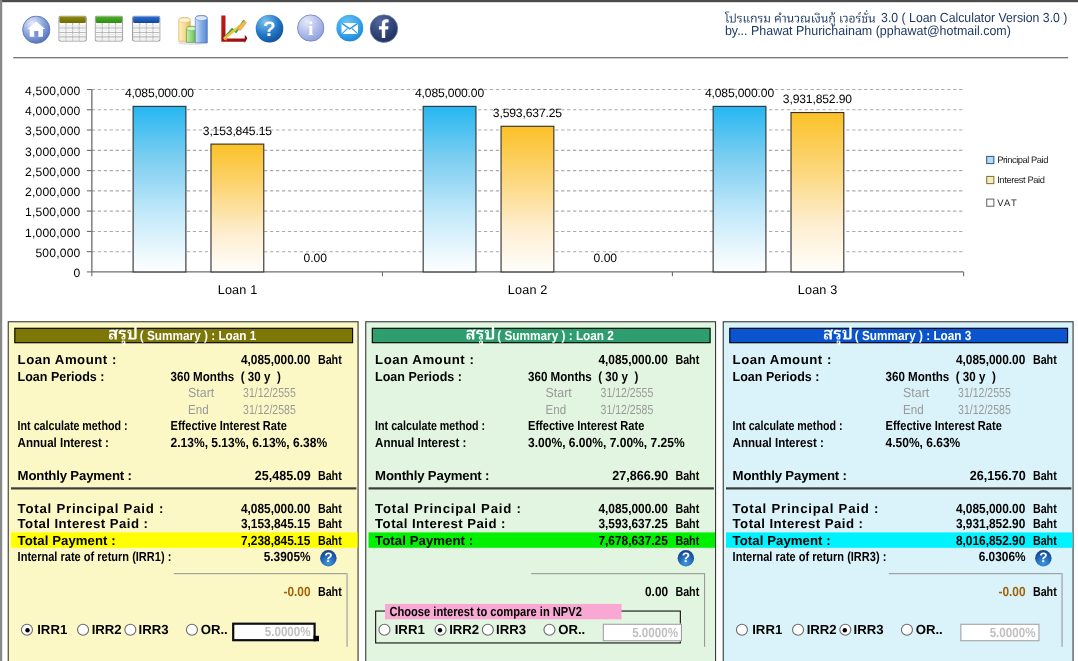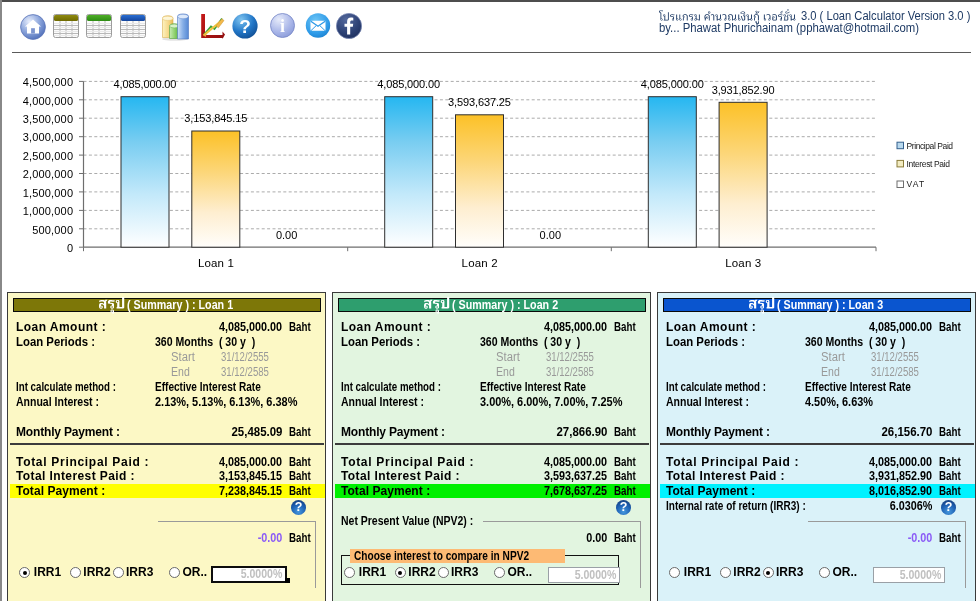--- a/index.html
+++ b/index.html
@@ -32,25 +32,25 @@
 .r2{position:absolute;left:0;right:0;height:14.6px;font-size:12px;font-weight:bold;white-space:nowrap}
 .hl{position:absolute;left:2px;right:0;top:190.9px;height:14px}
 #p1 .hl{background:#ffff00}
 #p2 .hl{background:#00f000}
 #p3 .hl{background:#00f2ff}
 .qi{position:absolute;left:283px;top:206.5px;width:15px;height:15px;border-radius:50%;
  background:radial-gradient(circle at 50% 78%,#4598de,#1c5fb2 52%,#123168 100%);color:#fff;font-size:12.5px;font-weight:bold;
  text-align:center;line-height:14.5px}
 .npvh{position:absolute;left:150px;top:227.5px;width:157px;height:1px;background:#9a9a9a}
 .npvv{position:absolute;left:307px;top:227.5px;width:1px;height:67px;background:#9a9a9a}
-.red{color:#8b5cf6}
+.red{color:#a16207}
 .fs{position:absolute;left:8px;top:262px;width:278px;height:30px;border:1.5px solid #111;box-sizing:border-box}
 .lg{position:absolute;left:8px;top:-7px;font-size:12px;font-weight:bold;white-space:nowrap;padding:0 4px}
 #p1 .lg{background:#fcf8c5}
-#p2 .lg{background:#fdba74}
+#p2 .lg{background:#f9a8d4}
 #p3 .lg{background:#daf2f9}
 .rad{position:absolute;width:11px;height:11px;border-radius:50%;background:#fff;border:1px solid #6a6a6a;box-sizing:border-box;top:274px}
 .rad.on::after{content:"";position:absolute;left:2.5px;top:2.5px;width:4px;height:4px;border-radius:50%;background:#000}
 .rlb{position:absolute;top:272px;font-size:12px;font-weight:bold}
 .inp{position:absolute;font-size:12px;font-weight:bold;color:#c0c0c0;text-align:right}
 #p1 .inp{left:203px;top:273px;width:76px;height:17px;background:#fff;border:2px solid #0d0d0d;line-height:13px;padding-right:3px;box-sizing:border-box}
 #p2 .inp,#p3 .inp{left:215px;top:274px;width:72px;height:16px;background:#fff;border:1px solid #9aa0a6;line-height:14px;padding-right:3px;box-sizing:border-box}
 .crn{position:absolute;left:276.5px;top:284.5px;width:5px;height:5px;background:#000}
 </style></head><body>
 <div class="abs" id="topline"></div>
@@ -355,20 +355,24 @@
  <div class="r2" style="top:175.3px">
       <span class="lb"><span style="letter-spacing:0.40px;">Total Interest Paid :</span></span>
       <span class="vl"><span style="display:inline-block;transform:scaleX(0.900);transform-origin:100% 50%;">3,153,845.15</span></span>
       <span class="bt"><span style="display:inline-block;transform:scaleX(0.813);transform-origin:0 50%;">Baht</span></span>
     </div>
  <div class="r2" style="top:190px">
       <span class="lb"><span style="letter-spacing:0.05px;">Total Payment :</span></span>
       <span class="vl"><span style="display:inline-block;transform:scaleX(0.900);transform-origin:100% 50%;">7,238,845.15</span></span>
       <span class="bt"><span style="display:inline-block;transform:scaleX(0.813);transform-origin:0 50%;">Baht</span></span>
     </div>
+ <div class="r2" style="top:204.8px">
+      <span class="lb"><span style="display:inline-block;transform:scaleX(0.835);transform-origin:0 50%;">Internal rate of return (IRR1) :</span></span>
+      <span class="vl"><span style="display:inline-block;transform:scaleX(0.900);transform-origin:100% 50%;">5.3905%</span></span>
+    </div>
  <div class="qi">?</div>
  <div class="npvh"></div>
     <div class="npvv"></div>
  <div class="r2" style="top:237px">
       <span class="vl red"><span style="display:inline-block;transform:scaleX(0.900);transform-origin:100% 50%;">-0.00</span></span>
       <span class="bt"><span style="display:inline-block;transform:scaleX(0.813);transform-origin:0 50%;">Baht</span></span>
     </div>
  <div class="rad on" style="left:11.2px"></div>
     <span class="rlb" style="left:25.8px">IRR1</span>
  <div class="rad" style="left:61.6px"></div>
@@ -431,23 +435,20 @@
       <span class="lb"><span style="letter-spacing:0.40px;">Total Interest Paid :</span></span>
       <span class="vl"><span style="display:inline-block;transform:scaleX(0.900);transform-origin:100% 50%;">3,593,637.25</span></span>
       <span class="bt"><span style="display:inline-block;transform:scaleX(0.813);transform-origin:0 50%;">Baht</span></span>
     </div>
  <div class="r2" style="top:190px">
       <span class="lb"><span style="letter-spacing:0.05px;">Total Payment :</span></span>
       <span class="vl"><span style="display:inline-block;transform:scaleX(0.900);transform-origin:100% 50%;">7,678,637.25</span></span>
       <span class="bt"><span style="display:inline-block;transform:scaleX(0.813);transform-origin:0 50%;">Baht</span></span>
     </div>
  <div class="qi">?</div>
- <div class="r2" style="top:220px">
-      <span class="lb"><span style="display:inline-block;transform:scaleX(0.873);transform-origin:0 50%;">Net Present Value (NPV2) :</span></span>
-    </div>
  <div class="npvh"></div>
     <div class="npvv"></div>
  <div class="r2" style="top:237px">
       <span class="vl"><span style="display:inline-block;transform:scaleX(0.900);transform-origin:100% 50%;">0.00</span></span>
       <span class="bt"><span style="display:inline-block;transform:scaleX(0.813);transform-origin:0 50%;">Baht</span></span>
     </div>
  <div class="fs">
       <span class="lg"><span style="display:inline-block;transform:scaleX(0.844);transform-origin:0 50%;">Choose interest to compare in NPV2</span></span>
     </div>
  <div class="rad" style="left:11.2px"></div>

